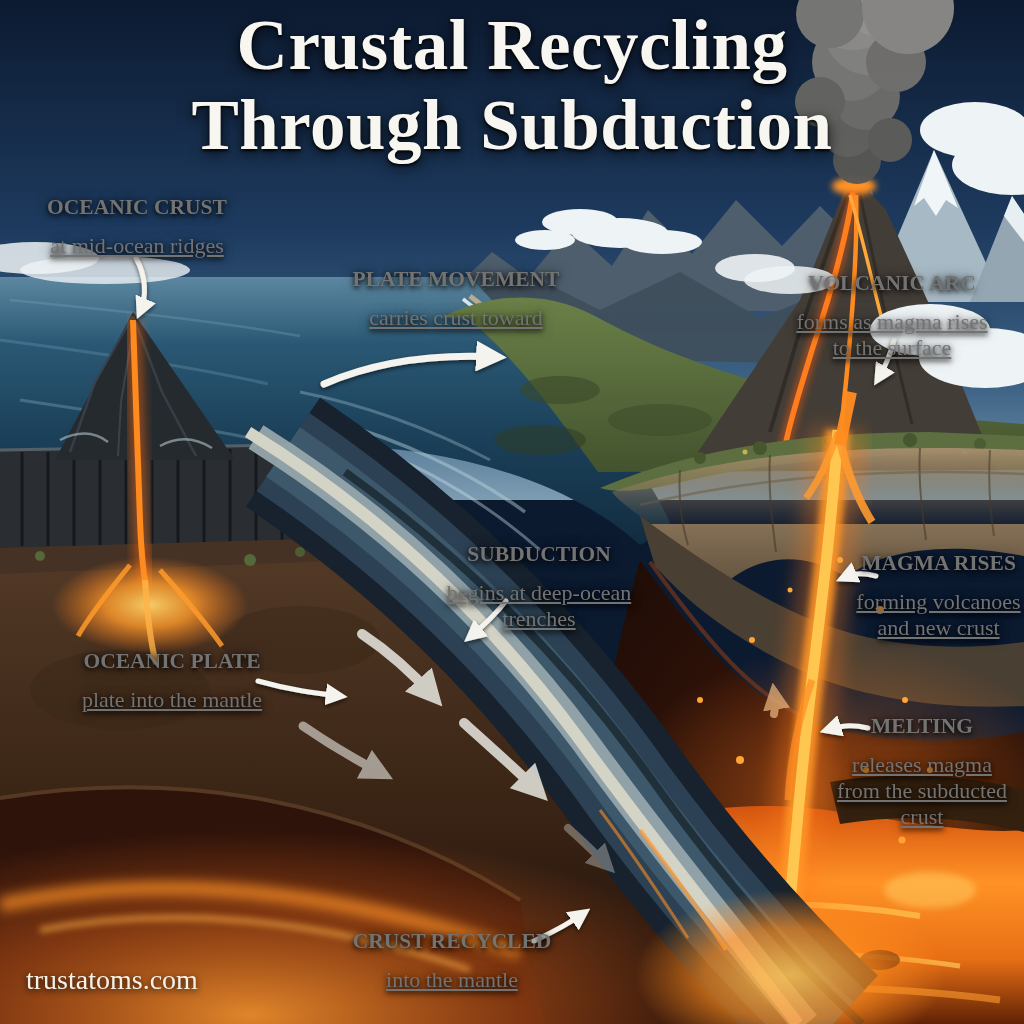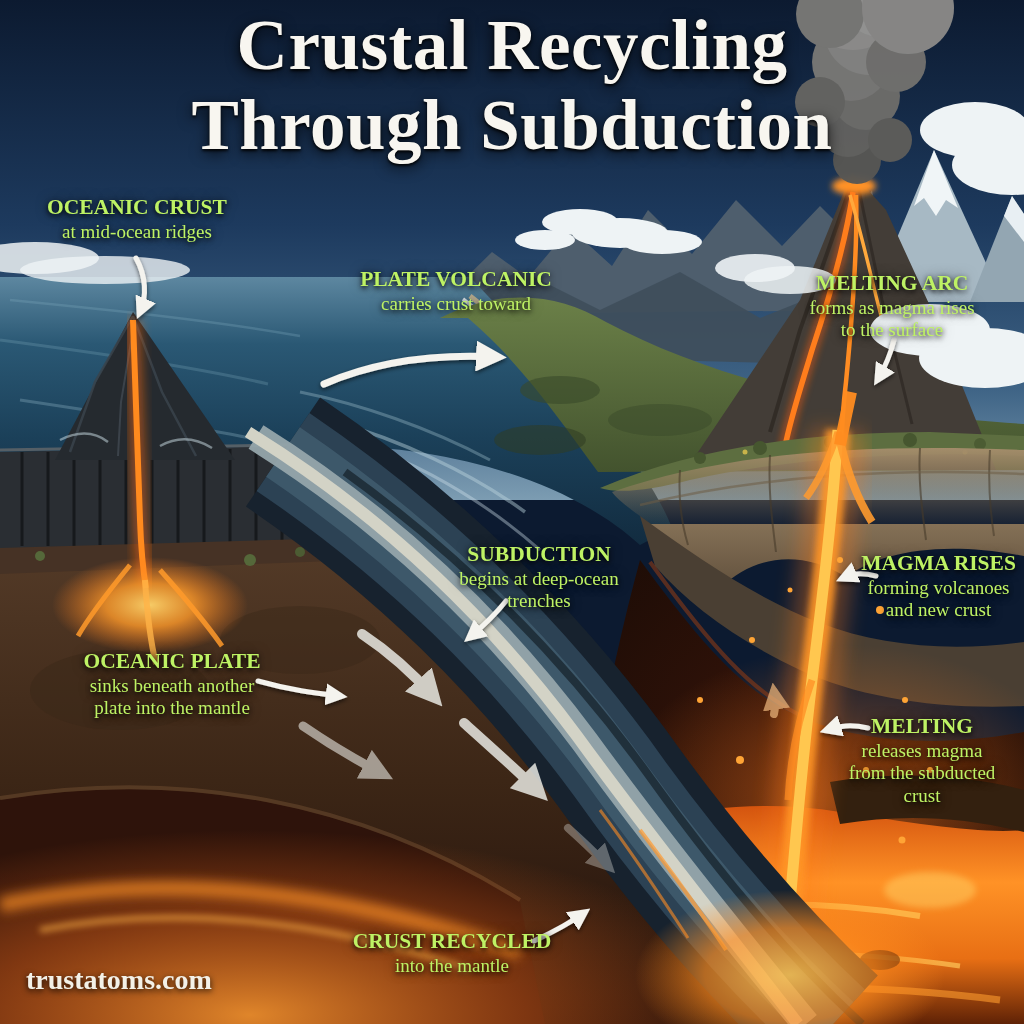--- a/index.html
+++ b/index.html
@@ -3,26 +3,26 @@
 <meta charset="utf-8">
 <style>
   html,body{margin:0;padding:0;background:#000;}
   .stage{position:relative;width:1024px;height:1024px;overflow:hidden;
          background:#0c1a30;font-family:"Liberation Serif","DejaVu Serif",serif;}
   svg.scene{position:absolute;left:0;top:0;width:1024px;height:1024px;display:block;}
   .title{position:absolute;top:6px;left:0;width:100%;text-align:center;color:#f8f6f0;
          font-size:71px;font-weight:700;line-height:1.12;letter-spacing:.5px;
          text-shadow:0 4px 14px rgba(0,0,0,.8),0 2px 3px rgba(0,0,0,.9);}
   .title .ln{display:block;}
-  .label{position:absolute;color:#bef264;text-align:center;
+  .label{position:absolute;color:#737373;text-align:center;
          text-shadow:0 2px 5px rgba(0,0,0,.92),0 0 12px rgba(0,0,0,.55);}
   .label .heading{font-weight:700;font-size:21.5px;line-height:1.12;}
-  .label .body{font-size:19px;line-height:1.18;margin-top:2px;}
+  .label .body{font-size:22px;line-height:1.18;margin-top:14px;text-decoration:underline;}
   .label .ln{display:block;}
-  .watermark{position:absolute;left:26px;top:964px;font-size:28px;font-weight:700;color:#f3f1e8;
+  .watermark{position:absolute;left:26px;top:964px;font-size:28px;font-weight:400;color:#f3f1e8;
          text-shadow:0 2px 6px rgba(0,0,0,.9);}
   .lab-ocr{left:17px;top:195px;width:240px;}
   .lab-plm{left:336px;top:267px;width:240px;}
   .lab-var{left:777px;top:271px;width:230px;}
   .lab-sub{left:424px;top:542px;width:230px;}
   .lab-opl{left:52px;top:649px;width:240px;text-align:center;}
   .lab-mgr{left:836px;top:551px;width:205px;}
   .lab-mlt{left:822px;top:714px;width:200px;}
   .lab-crc{left:332px;top:929px;width:240px;}
 </style>
@@ -341,30 +341,30 @@
     <div class="heading">
       <span class="ln">OCEANIC CRUST</span>
     </div>
     <div class="body">
       <span class="ln">at mid-ocean ridges</span>
     </div>
   </div>
 
   <div class="label lab-plm">
     <div class="heading">
-      <span class="ln">PLATE VOLCANIC</span>
+      <span class="ln">PLATE MOVEMENT</span>
     </div>
     <div class="body">
       <span class="ln">carries crust toward</span>
     </div>
   </div>
 
   <div class="label lab-var">
     <div class="heading">
-      <span class="ln">MELTING ARC</span>
+      <span class="ln">VOLCANIC ARC</span>
     </div>
     <div class="body">
       <span class="ln">forms as magma rises</span>
       <span class="ln">to the surface</span>
     </div>
   </div>
 
   <div class="label lab-sub">
     <div class="heading">
       <span class="ln">SUBDUCTION</span>
@@ -373,21 +373,20 @@
       <span class="ln">begins at deep-ocean</span>
       <span class="ln">trenches</span>
     </div>
   </div>
 
   <div class="label lab-opl">
     <div class="heading">
       <span class="ln">OCEANIC PLATE</span>
     </div>
     <div class="body">
-      <span class="ln">sinks beneath another</span>
       <span class="ln">plate into the mantle</span>
     </div>
   </div>
 
   <div class="label lab-mgr">
     <div class="heading">
       <span class="ln">MAGMA RISES</span>
     </div>
     <div class="body">
       <span class="ln">forming volcanoes</span>

